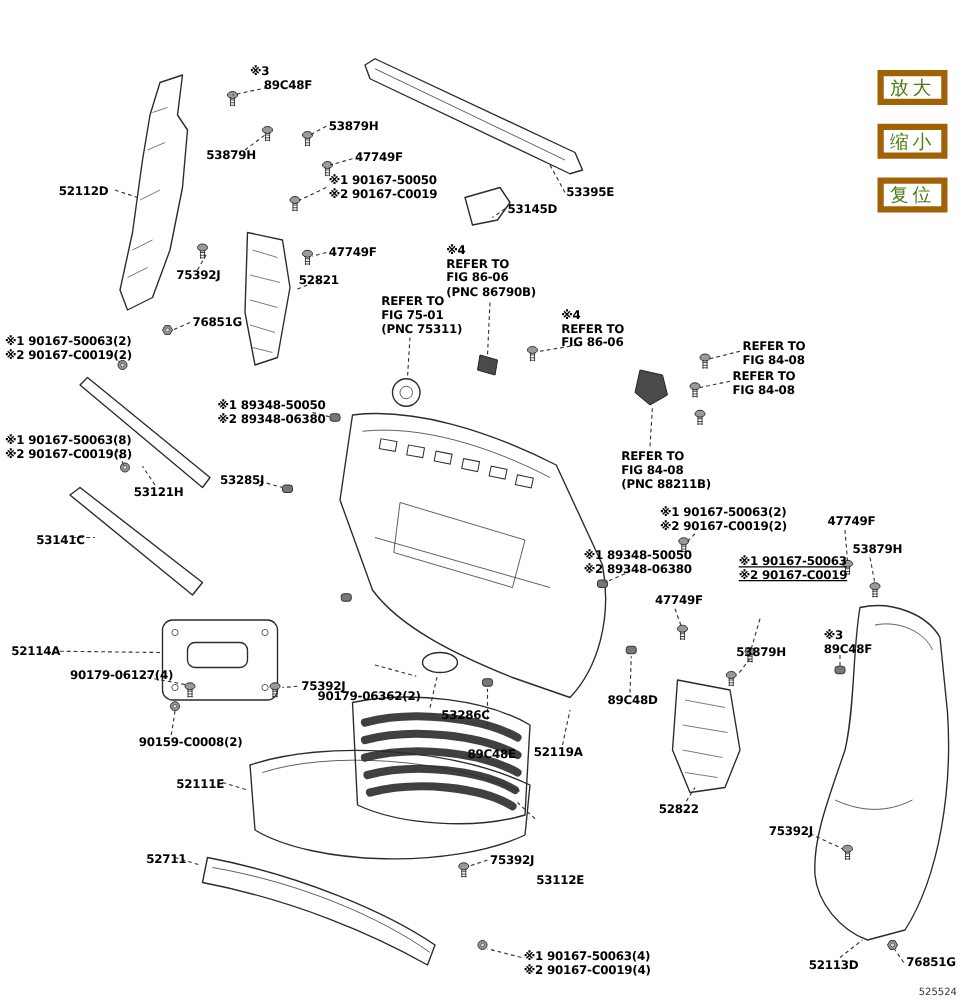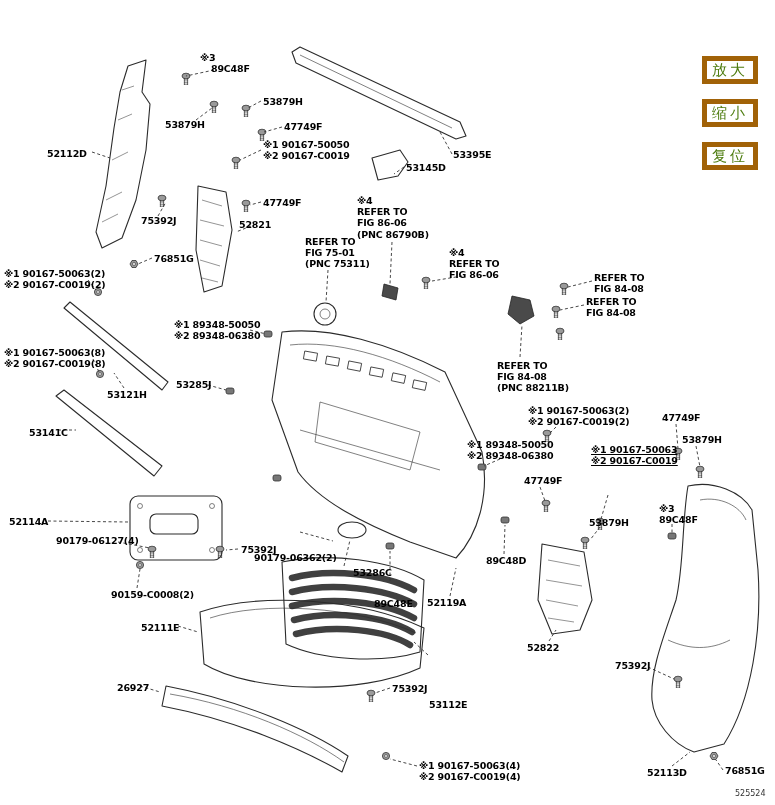--- a/index.html
+++ b/index.html
@@ -278,21 +278,21 @@
         <div class="plabel" style="left: 374px; top: 598px;">89C48E</div>
         <div class="plabel" style="left: 486px; top: 555px;">89C48D</div>
         <div class="plabel" style="left: 589px; top: 517px;">53879H</div>
         <div class="plabel" style="left: 659px; top: 503px;">※3
 89C48F</div>
         <div class="plabel" style="left: 111px; top: 589px; text-align: center;">90159-C0008(2)</div>
         <div class="plabel" style="left: 141px; top: 622px;">52111E</div>
         <div class="plabel" style="left: 427px; top: 597px;">52119A</div>
         <div class="plabel" style="left: 429px; top: 651px; margin-top: 48px;">53112E</div>
         <div class="plabel" style="left: 527px; top: 642px;">52822</div>
-        <div class="plabel" style="left: 117px; top: 682px;">26927</div>
+        <div class="plabel" style="left: 117px; top: 682px;">52711</div>
         <div class="plabel" style="left: 392px; top: 683px;">75392J</div>
         <div class="plabel" style="left: 615px; top: 660px;">75392J</div>
         <div class="plabel" style="left: 419px; top: 760px;">※1 90167-50063(4)
 ※2 90167-C0019(4)</div>
         <div class="plabel" style="left: 647px; top: 767px;">52113D</div>
         <div class="plabel" style="left: 725px; top: 765px;">76851G</div>
       </div>
 
 
     <div class="toolbar">

